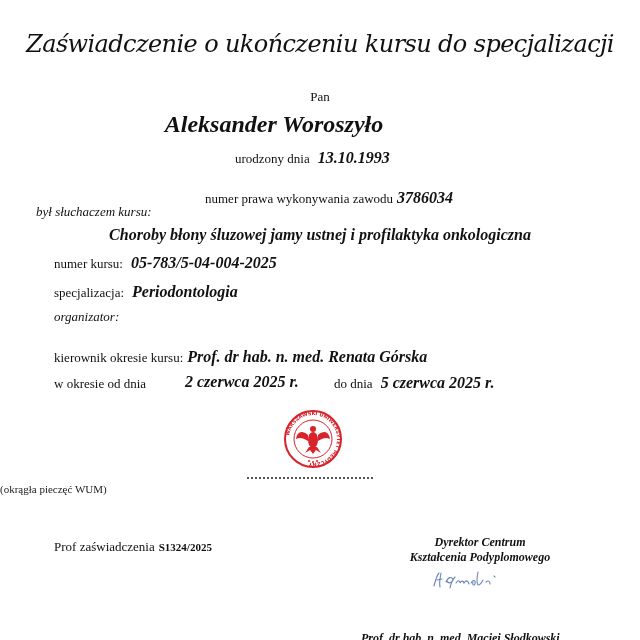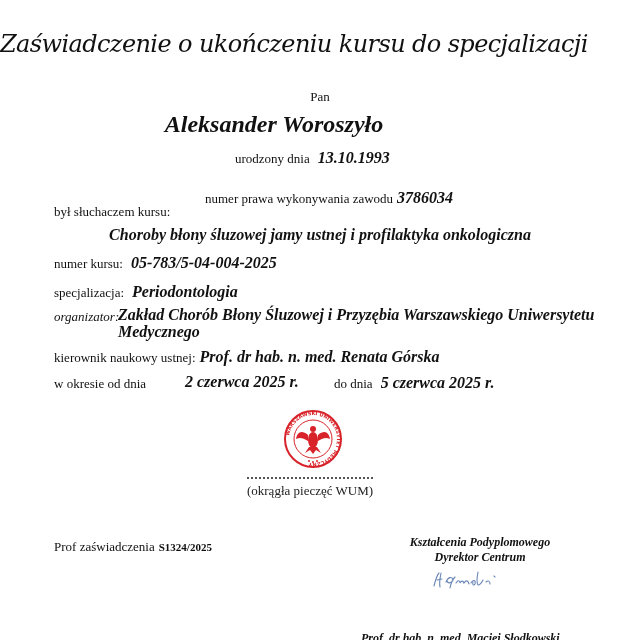--- a/index.html
+++ b/index.html
@@ -1,42 +1,42 @@
 <!DOCTYPE html>
 <html><head>
 <meta charset="utf-8">
 <style>
   html, body { margin: 0; padding: 0; background: #ffffff; }
   body { width: 640px; height: 640px; position: relative; overflow: hidden;
          font-family: "Liberation Serif", "DejaVu Serif", serif; color: #111; }
   .abs { position: absolute; white-space: nowrap; }
-  .title { top: 30px; left: 0; width: 640px; 
+  .title { top: 30px; left: 0; width: 640px; text-align: center;
            font-family: "DejaVu Serif", "Liberation Serif", serif; font-style: italic;
            font-size: 24px; letter-spacing: -0.6px; color: #111; }
   .pan { top: 89px; left: 0; width: 640px; text-align: center; font-size: 13px; }
   .name { top: 111px; left: 0; width: 548px; text-align: center; font-size: 24px;
           font-weight: bold; font-style: italic; }
   .label { font-size: 13px; font-weight: normal; font-style: normal; }
   .val { font-weight: bold; font-style: italic; font-size: 16px; }
   .born { top: 149px; left: 235px; }
   .license { top: 176px; left: 205px; margin-top: 13px; }
-  .listener { top: 204px; left: 54px; }
+  .listener { top: 204px; left: 36px; font-style: italic; }
   .course { top: 226px; left: 0; width: 640px; text-align: center; }
   .coursenum { top: 254px; left: 54px; }
   .spec { top: 283px; left: 54px; }
   .org { top: 306px; left: 54px; width: 560px; white-space: normal; }
   .org .label { position: absolute; left: 0; top: 3px; font-style: italic; }
   .org .val { display: block; margin-left: 64px; line-height: 17px; }
   .supervisor { top: 348px; left: 54px; }
   .period-from { top: 374px; left: 54px; }
   .period-from .val { position: absolute; left: 131px; top: -1px; white-space: nowrap; }
   .period-to { top: 374px; left: 334px; }
   .stamp { top: 407px; left: 277px; width: 72px; height: 64px; }
   .dots { top: 477px; left: 247px; width: 126px; border-top: 2px dotted #555; }
-  .stamp-caption { top: 483px; left: 0; width: 620px; text-align: center; font-size: 13px; color: #222; }
+  .stamp-caption { top: 483px; left: 0; width: 620px; text-align: left; font-size: 11px; color: #222; }
   .certnum { top: 537px; left: 54px; }
   .certnum .code { font-weight: bold; font-size: 11px; }
   .director { top: 535px; left: 370px; width: 220px; text-align: center;
               font-weight: bold; font-style: italic; font-size: 12px; line-height: 15px; white-space: normal; }
   .signature { top: 568px; left: 428px; width: 90px; height: 24px; }
   .signer { top: 599px; left: 361px; font-weight: bold; font-style: italic; font-size: 12px; margin-top: 32px; }
 </style>
 </head>
 <body>
 
@@ -64,25 +64,24 @@
     &nbsp;<span class="val">05-783/5-04-004-2025</span>
   </div>
 
   <div class="abs spec">
     <span class="label">specjalizacja:</span>
     &nbsp;<span class="val">Periodontologia</span>
   </div>
 
   <div class="abs org">
     <span class="label">organizator:</span>
-    <span class="val">Zakład Chorób Błony Śluzowej i Przyzębia Warszawskiego Uniwersytetu Medycznego</span>
   </div>
 
   <div class="abs supervisor">
-    <span class="label">kierownik naukowy ustnej:</span>
+    <span class="label">kierownik okresie kursu:</span>
     <span class="val">Prof. dr hab. n. med. Renata Górska</span>
   </div>
 
   <div class="abs period-from">
     <span class="label">w okresie od dnia</span>
     <span class="val">2 czerwca 2025 r.</span>
   </div>
 
   <div class="abs period-to">
     <span class="label">do dnia</span>
@@ -115,22 +114,22 @@
   </div>
   <div class="abs dots"></div>
   <div class="abs stamp-caption">(okrągła pieczęć  WUM)</div>
 
   <div class="abs certnum">
     <span class="label">Prof zaświadczenia</span>
     <span class="code">S1324/2025</span>
   </div>
 
   <div class="abs director">
+    <div>Dyrektor Centrum</div>
     <div>Kształcenia Podyplomowego</div>
-    <div>Dyrektor Centrum</div>
   </div>
 
   <div class="abs signature">
     <svg width="90" height="24" viewBox="0 0 90 24">
       <g fill="none" stroke="#6b86b8" stroke-width="1.1" stroke-linecap="round">
         <path d="M6 18 C8 10 10 6 11 5 M9 12 L14 11 M13 5 C12 10 11 15 12 19"></path>
         <path d="M18 14 C20 9 24 8 25 12 C24 15 20 16 19 13 M22 20 C23 15 25 11 27 9"></path>
         <path d="M28 15 C30 12 32 12 32 15 C33 13 35 12 36 15 C38 12 40 12 41 16"></path>
         <path d="M43 15 C45 11 48 12 47 16 C46 18 44 17 45 14 M50 4 C49 9 48 14 50 17 C52 17 54 14 55 12"></path>
         <path d="M58 14 C60 12 62 13 62 16 M66 8 L67 9"></path>

